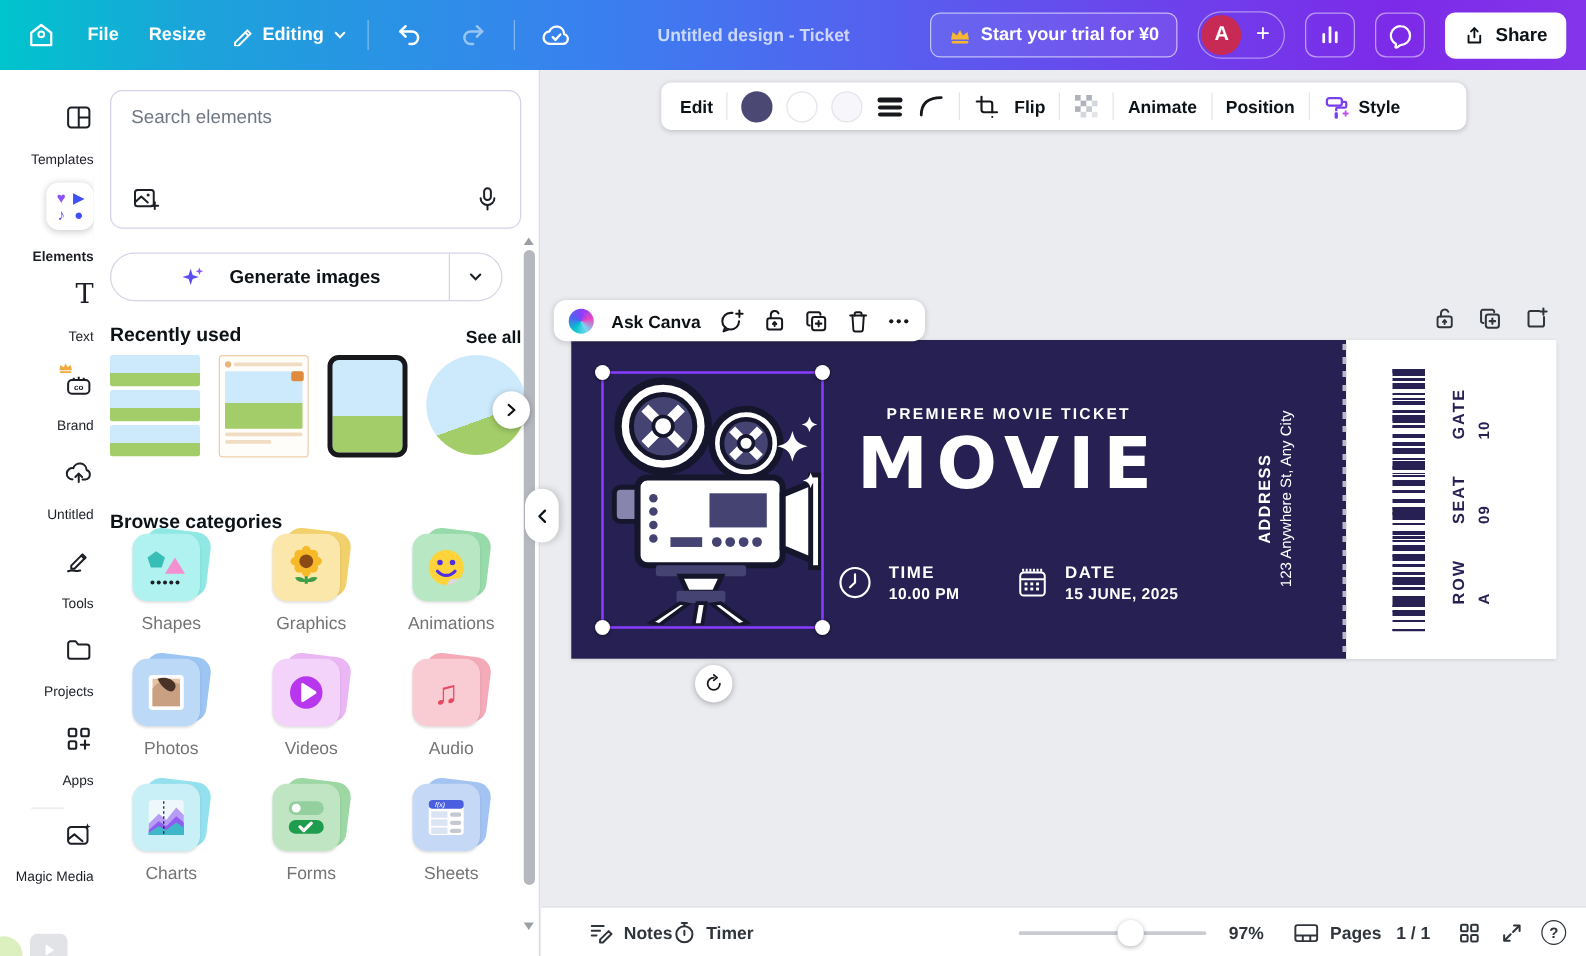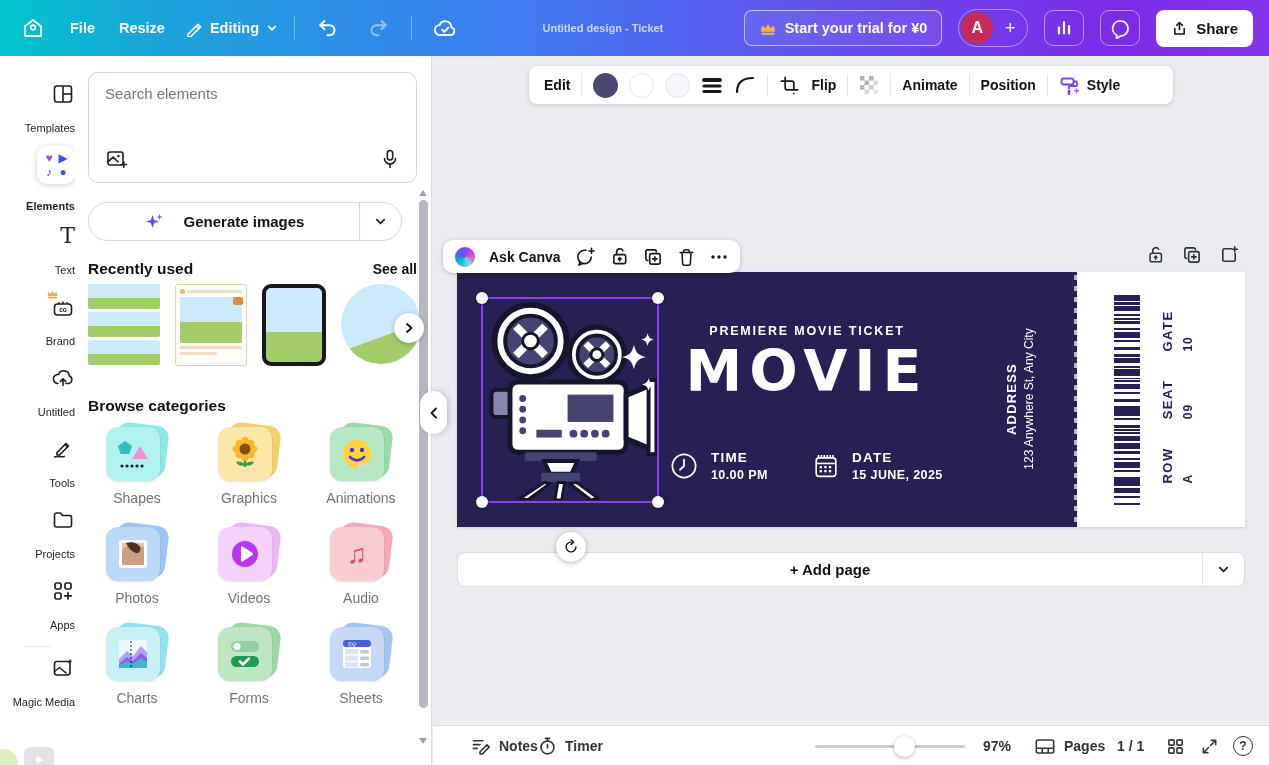--- a/index.html
+++ b/index.html
@@ -11,21 +11,21 @@
   
   .topbar { position:absolute; left:0; top:0; width:1269px; height:56px;
     background:linear-gradient(90deg,#00c4cc 0%,#1ba4da 12%,#3a7ff0 38%,#5f55ee 62%,#7d2ae8 88%,#8335ea 100%);
     display:flex; align-items:center; padding:0 16px; gap:16px; color:#fff; }
   .tb-home { width:34px; height:34px; display:grid; place-items:center; border-radius:8px; cursor:pointer; }
   .tb-menu { font-size:14.5px; font-weight:700; cursor:pointer; padding:6px 4px; }
   .tb-editing { display:flex; align-items:center; gap:7px; font-size:14.5px; font-weight:700; cursor:pointer; }
   .tb-div { width:1px; height:24px; background:rgba(255,255,255,.38); }
   .tb-ic { width:34px; height:34px; display:grid; place-items:center; cursor:pointer; }
   .tb-spacer { flex:1; }
-  .tb-title { font-size:11px; font-weight:600; color:rgba(255,255,255,.72); white-space:nowrap; }
+  .tb-title { font-size:14px; font-weight:600; color:rgba(255,255,255,.72); white-space:nowrap; }
   .trial-btn { display:flex; align-items:center; gap:8px; height:36px; padding:0 14px;
     border:1px solid rgba(255,255,255,.6); border-radius:8px; background:rgba(255,255,255,.07);
     font-size:14.5px; font-weight:700; cursor:pointer; white-space:nowrap; }
   .avatar-group { display:flex; align-items:center; gap:2px; border:1px solid rgba(255,255,255,.45);
     border-radius:20px; padding:2px; }
   .avatar { width:32px; height:32px; border-radius:50%; background:#c62a55; display:grid; place-items:center;
     font-size:16px; font-weight:700; color:#fff; cursor:pointer; }
   .plus-btn { width:30px; height:30px; border-radius:50%; display:grid; place-items:center; font-size:19px; cursor:pointer; }
   .tb-sq { width:40px; height:36px; border:1px solid rgba(255,255,255,.5); border-radius:9px;
     display:grid; place-items:center; cursor:pointer; }
@@ -70,21 +70,21 @@
   .frame2 .hdr i { width:5px; height:5px; border-radius:50%; background:#e9b37c; }
   .frame2 .hdr b { flex:1; height:3px; background:#f0dcc2; border-radius:2px; }
   .frame2 .pic { margin-top:3px; height:46px; background:linear-gradient(180deg,#cdeafc 0 55%,#a3cd68 55%); border-radius:1px; }
   .frame2 .badge { position:absolute; right:3px; top:12px; width:10px; height:8px; background:#e08a3c; border-radius:2px; }
   .frame2 .ln { margin-top:3px; height:3px; background:#f0dcc2; border-radius:2px; }
   .frame2 .ln.s { width:60%; }
   .tablet { width:64px; height:82px; border:4px solid #17181c; border-radius:9px; background:linear-gradient(180deg,#cdeafc 0 60%,#a3cd68 60%); }
   .circ4 { width:80px; height:80px; border-radius:50%; background:linear-gradient(160deg,#cdeafc 0 62%,#a3cd68 62%); }
   .next-btn { position:absolute; left:319px; top:257px; width:30px; height:30px; border-radius:50%; background:#fff;
     box-shadow:0 1px 5px rgba(0,0,0,.28); display:grid; place-items:center; cursor:pointer; z-index:3; }
-  .bc-title { position:absolute; left:13px; top:341px; font-size:15.5px; font-weight:700; color:#0d1216; }
+  .bc-title { position:absolute; left:13px; top:353px; font-size:15.5px; font-weight:700; color:#0d1216; }
   .cat-grid { position:absolute; left:6px; top:368px; width:336px; display:grid; grid-template-columns:repeat(3,112px); row-gap:18px; justify-items:center; }
   .cat { display:flex; flex-direction:column; align-items:center; gap:8px; cursor:pointer; }
   .card { position:relative; width:64px; height:58px; }
   .card .back { position:absolute; left:10px; top:0px; width:52px; height:52px; border-radius:12px; transform:rotate(7deg); }
   .card .front { position:absolute; left:1px; top:3px; width:54px; height:54px; border-radius:12px; display:grid; place-items:center;
     box-shadow:0 1px 2px rgba(0,0,0,.12); }
   .cat .lab { font-size:14px; color:#737373; }
   .note-glyph { font-size:27px; color:#e8475f; line-height:1; }
   .vscroll { position:absolute; right:3px; top:144px; width:9px; height:508px; background:transparent; z-index:2; }
   .vthumb { position:absolute; left:0; top:0; width:9px; height:100%; background:#b5b8bf; border-radius:5px; }
@@ -849,30 +849,20 @@
 
   <div class="rotate-handle">
     <span>
         <svg width="16" height="16" viewBox="0 0 18 18" fill="none" stroke="#17181c" stroke-width="1.6" stroke-linecap="round" stroke-linejoin="round">
           <path d="M14.5 9A5.5 5.5 0 1 1 9 3.5"></path>
           <path d="M9 1l3 2.5L9 6"></path>
         </svg>
       </span>
   </div>
 
-  <div class="add-page">
-    <div class="ap-main">+ Add page</div>
-    <div class="ap-chev">
-      <span>
-          <svg width="13" height="13" viewBox="0 0 14 14" fill="none" stroke="#1c1f26" stroke-width="1.8" stroke-linecap="round">
-            <path d="M3 5l4 4 4-4"></path>
-          </svg>
-        </span>
-    </div>
-  </div>
 
   <div class="statusbar">
     <div class="sb-item" style="left:38px">
       <span>
           <svg width="20" height="19" viewBox="0 0 21 20" fill="none" stroke="#30353b" stroke-width="1.7" stroke-linecap="round" stroke-linejoin="round">
             <path d="M2.5 4h10M2.5 8h7M2.5 12h4"></path>
             <path d="M9.5 15.5 16.7 8.3l2.4 2.4-7.2 7.2H9.5z"></path>
           </svg>
         </span>
       <span>Notes</span>

